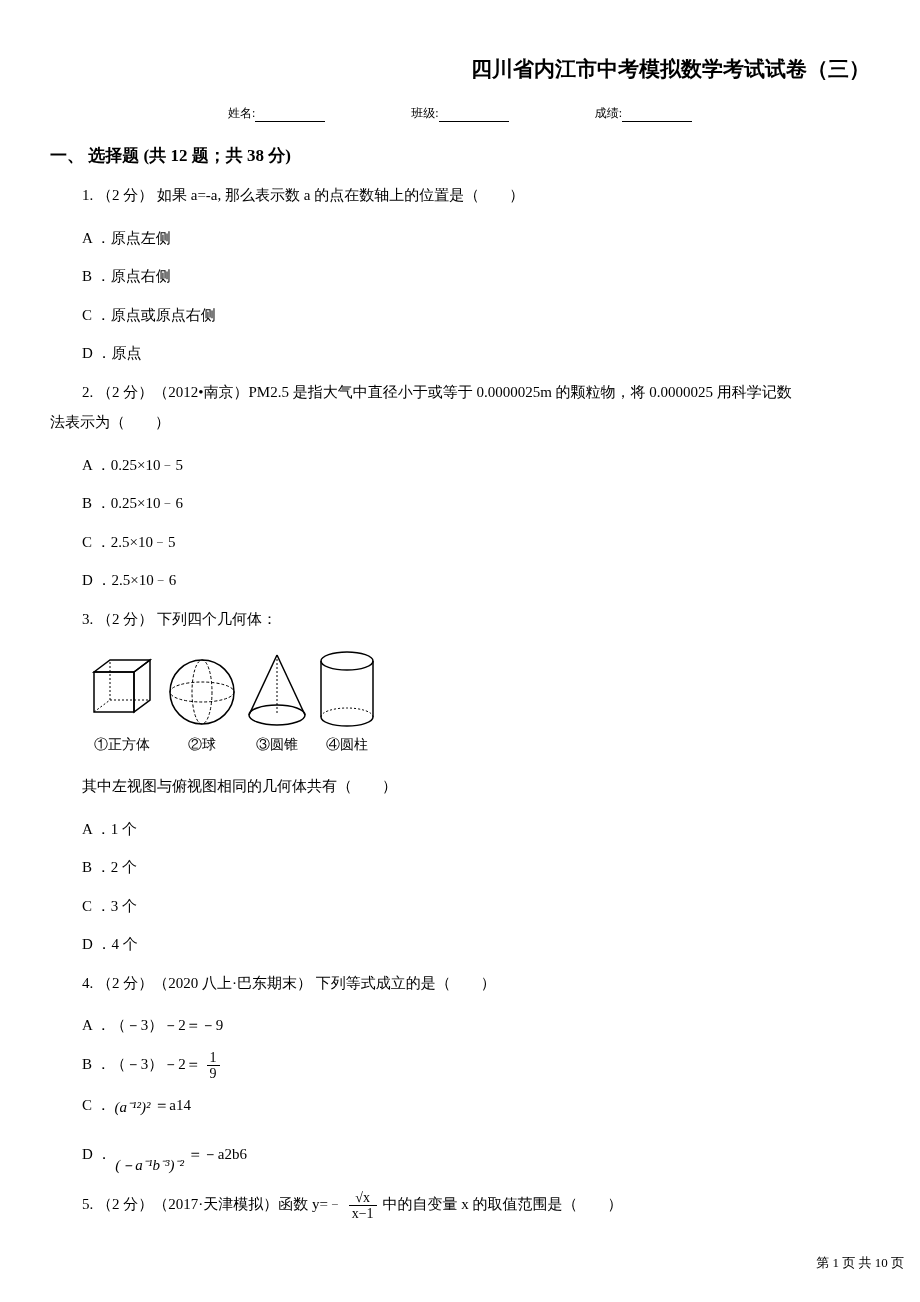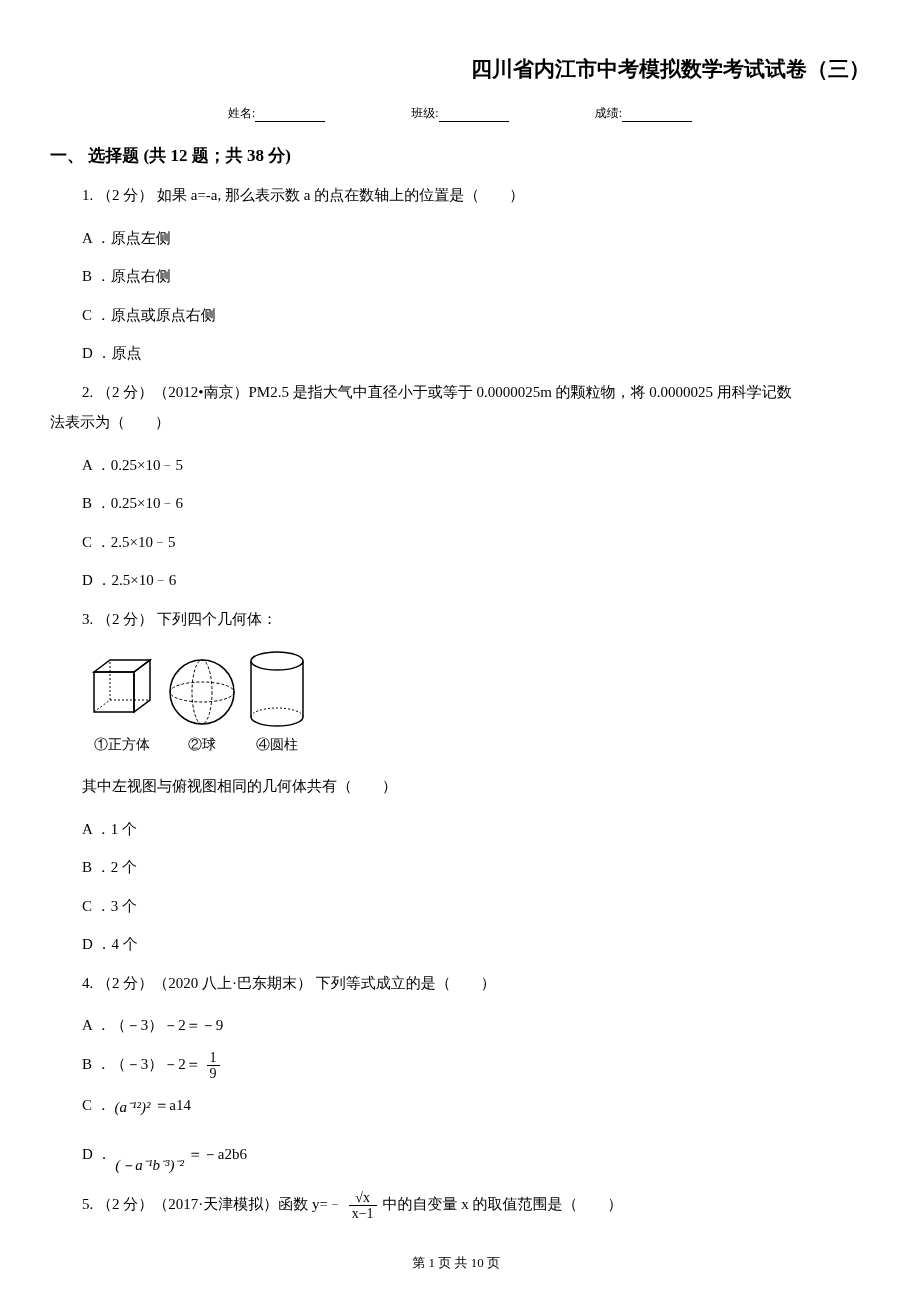--- a/index.html
+++ b/index.html
@@ -55,22 +55,22 @@
       display: flex;
       align-items: flex-end;
     }
     .shape-item { text-align: center; }
     .shape-svg { display: block; margin-bottom: 4px; }
     .shape-label { font-size: 14px; }
     .inline-img { vertical-align: middle; display: inline-block; }
     .footer {
       position: absolute;
       bottom: 30px;
-      left: 0; right: 8px;
-      text-align: center;
+      left: 0; right: 16px;
+      text-align: right;
       font-size: 13px;
     }
     .fraction {
       display: inline-block;
       vertical-align: middle;
       text-align: center;
       font-size: 14px;
       margin: 0 2px;
     }
     .fraction .num { border-bottom: 1px solid #000; padding: 0 3px; display: block; line-height: 1.1; }
@@ -121,20 +121,29 @@
   <div class="shape-item">
     <svg class="shape-svg" width="80" height="80" viewBox="0 0 80 80">
       <circle cx="40" cy="40" r="32" fill="none" stroke="#000" stroke-width="1.5"></circle>
       <ellipse cx="40" cy="40" rx="32" ry="10" fill="none" stroke="#000" stroke-width="1" stroke-dasharray="3,2"></ellipse>
       <ellipse cx="40" cy="40" rx="10" ry="32" fill="none" stroke="#000" stroke-width="1" stroke-dasharray="3,2"></ellipse>
     </svg>
     <div class="shape-label">②球</div>
   </div>
   <div class="shape-item">
     <svg class="shape-svg" width="70" height="85" viewBox="0 0 70 85">
+      <ellipse cx="35" cy="68" rx="28" ry="10" fill="none" stroke="#000" stroke-width="1.5"></ellipse>
+      <line x1="7" y1="68" x2="35" y2="8" stroke="#000" stroke-width="1.5"></line>
+      <line x1="63" y1="68" x2="35" y2="8" stroke="#000" stroke-width="1.5"></line>
+      <line x1="35" y1="8" x2="35" y2="68" stroke="#000" stroke-width="1" stroke-dasharray="2,2"></line>
+    </svg>
+    <div class="shape-label">③圆锥</div>
+  </div>
+  <div class="shape-item">
+    <svg class="shape-svg" width="70" height="85" viewBox="0 0 70 85">
       <ellipse cx="35" cy="14" rx="26" ry="9" fill="none" stroke="#000" stroke-width="1.5"></ellipse>
       <path d="M 9 70 A 26 9 0 0 0 61 70" fill="none" stroke="#000" stroke-width="1.5"></path>
       <path d="M 9 70 A 26 9 0 0 1 61 70" fill="none" stroke="#000" stroke-width="1" stroke-dasharray="2,2"></path>
       <line x1="9" y1="14" x2="9" y2="70" stroke="#000" stroke-width="1.5"></line>
       <line x1="61" y1="14" x2="61" y2="70" stroke="#000" stroke-width="1.5"></line>
     </svg>
     <div class="shape-label">④圆柱</div>
   </div>
 </div>
 

